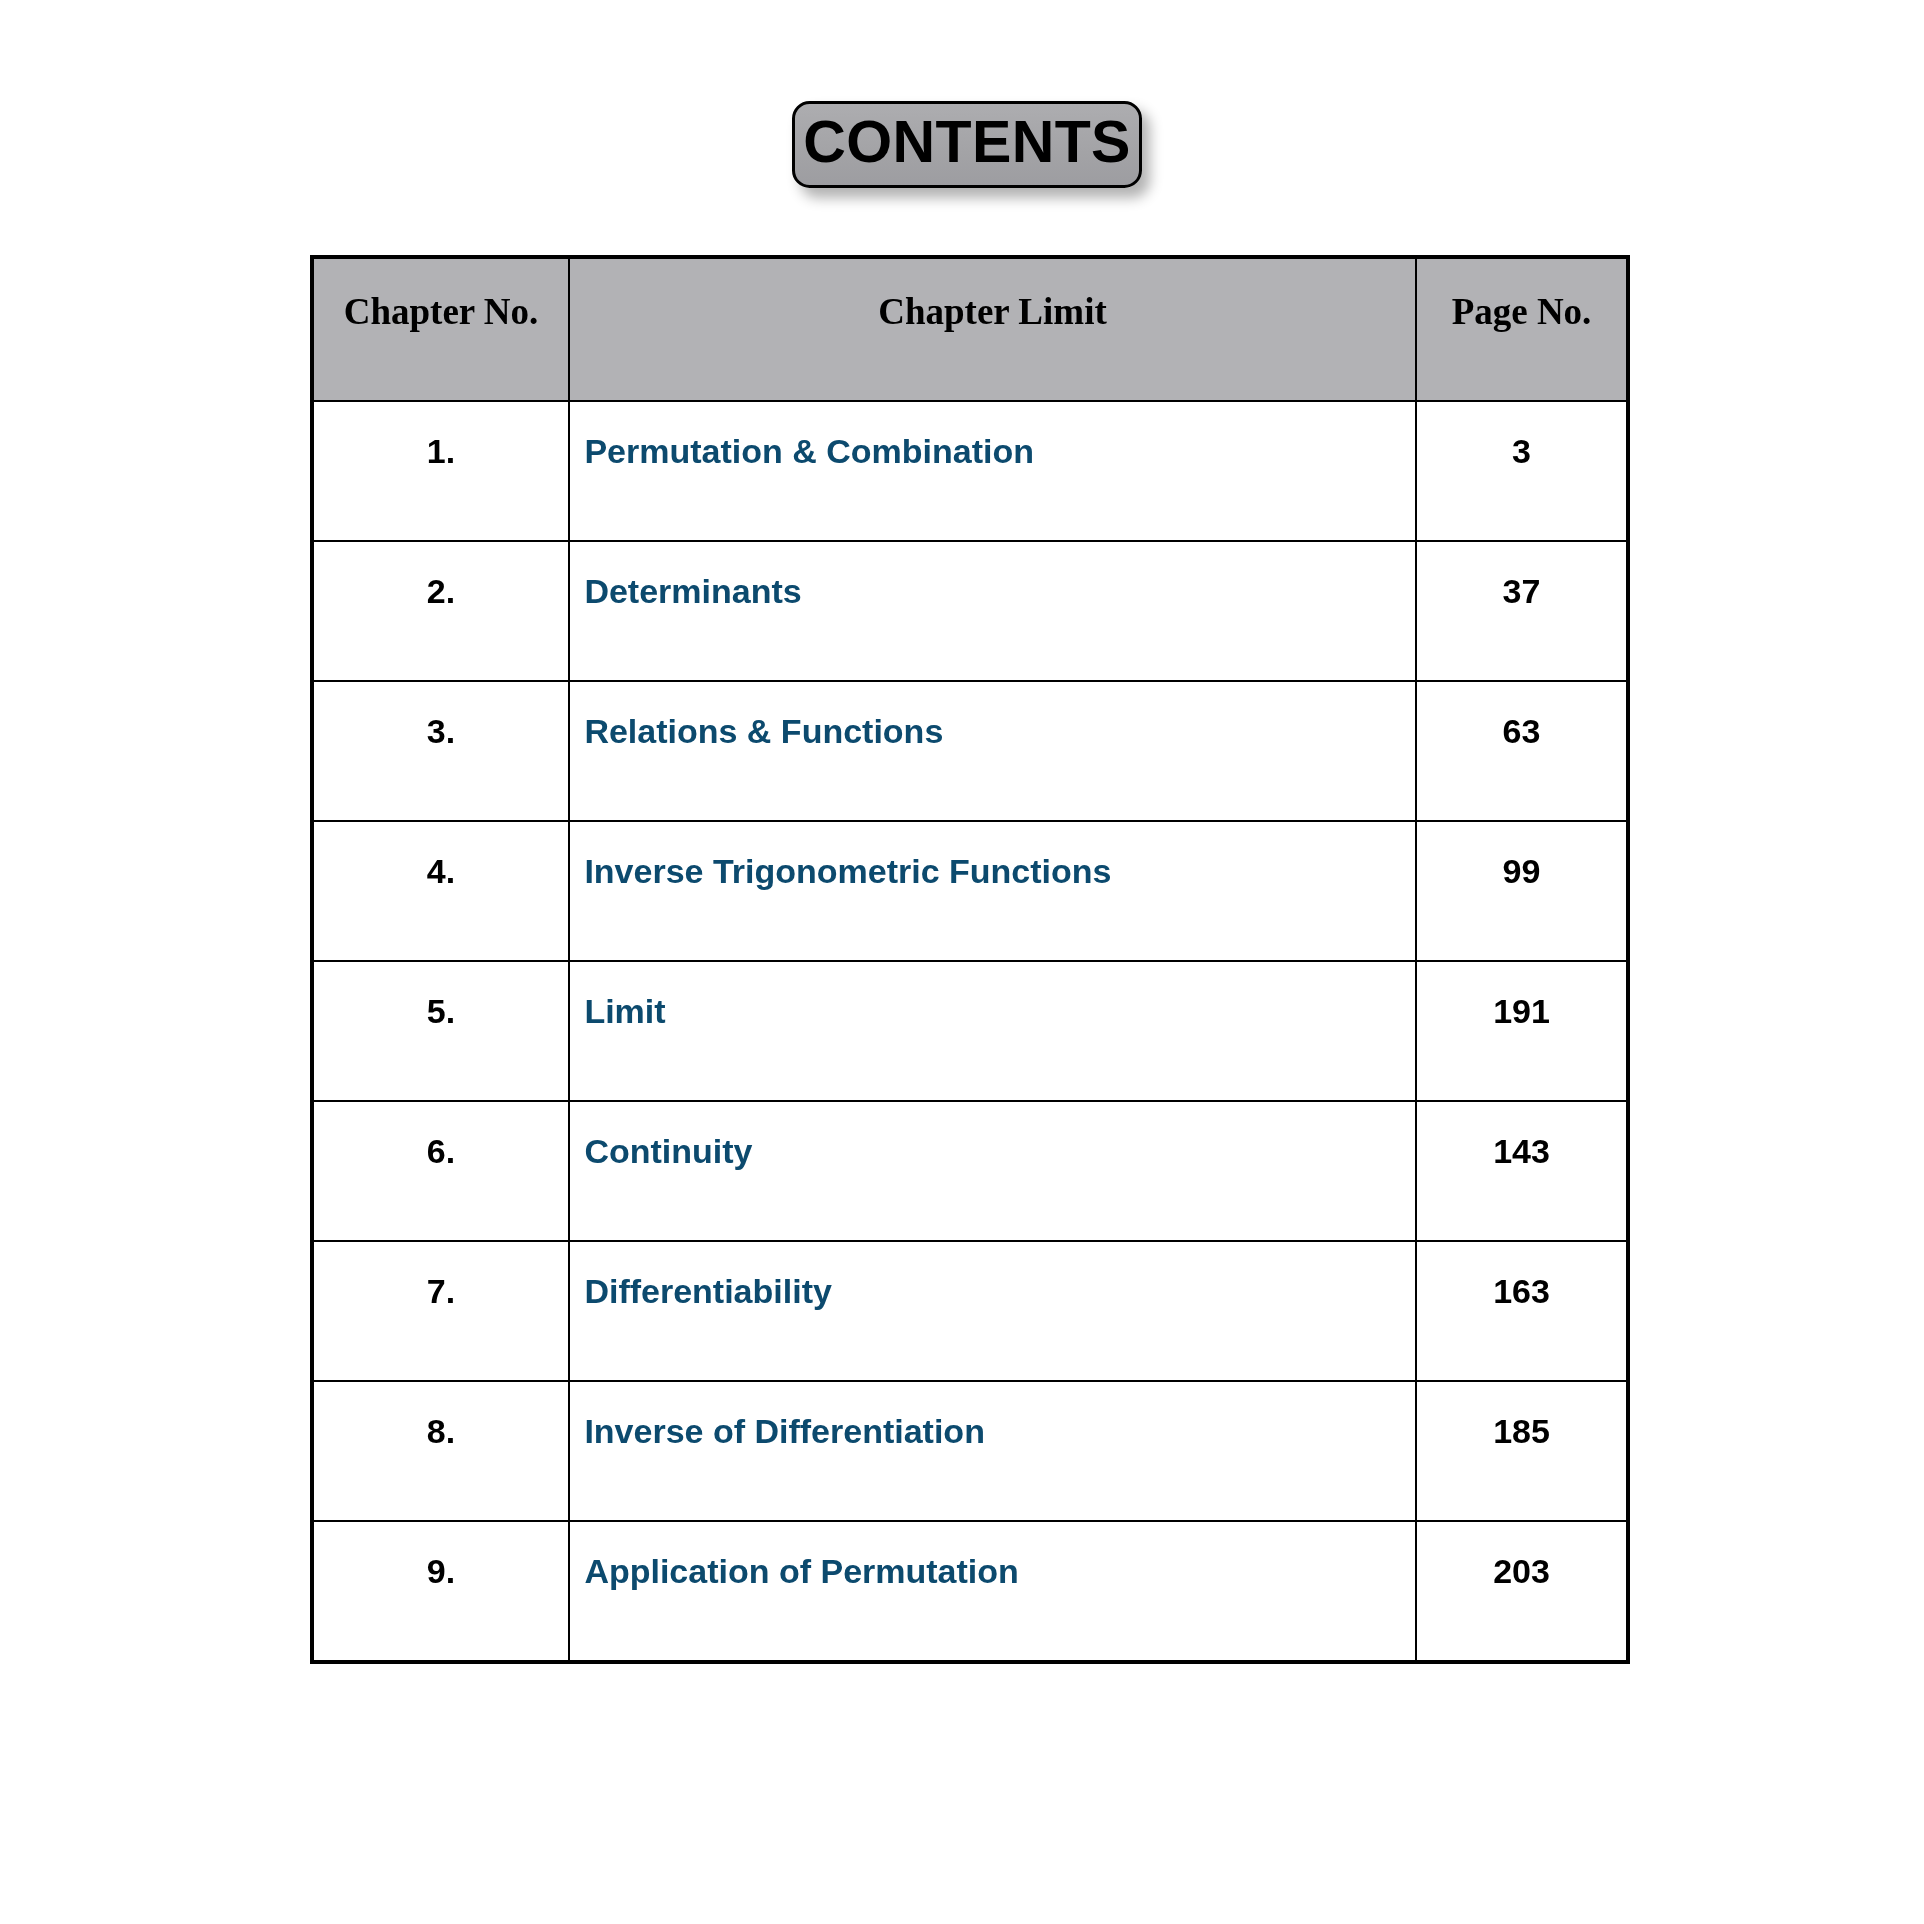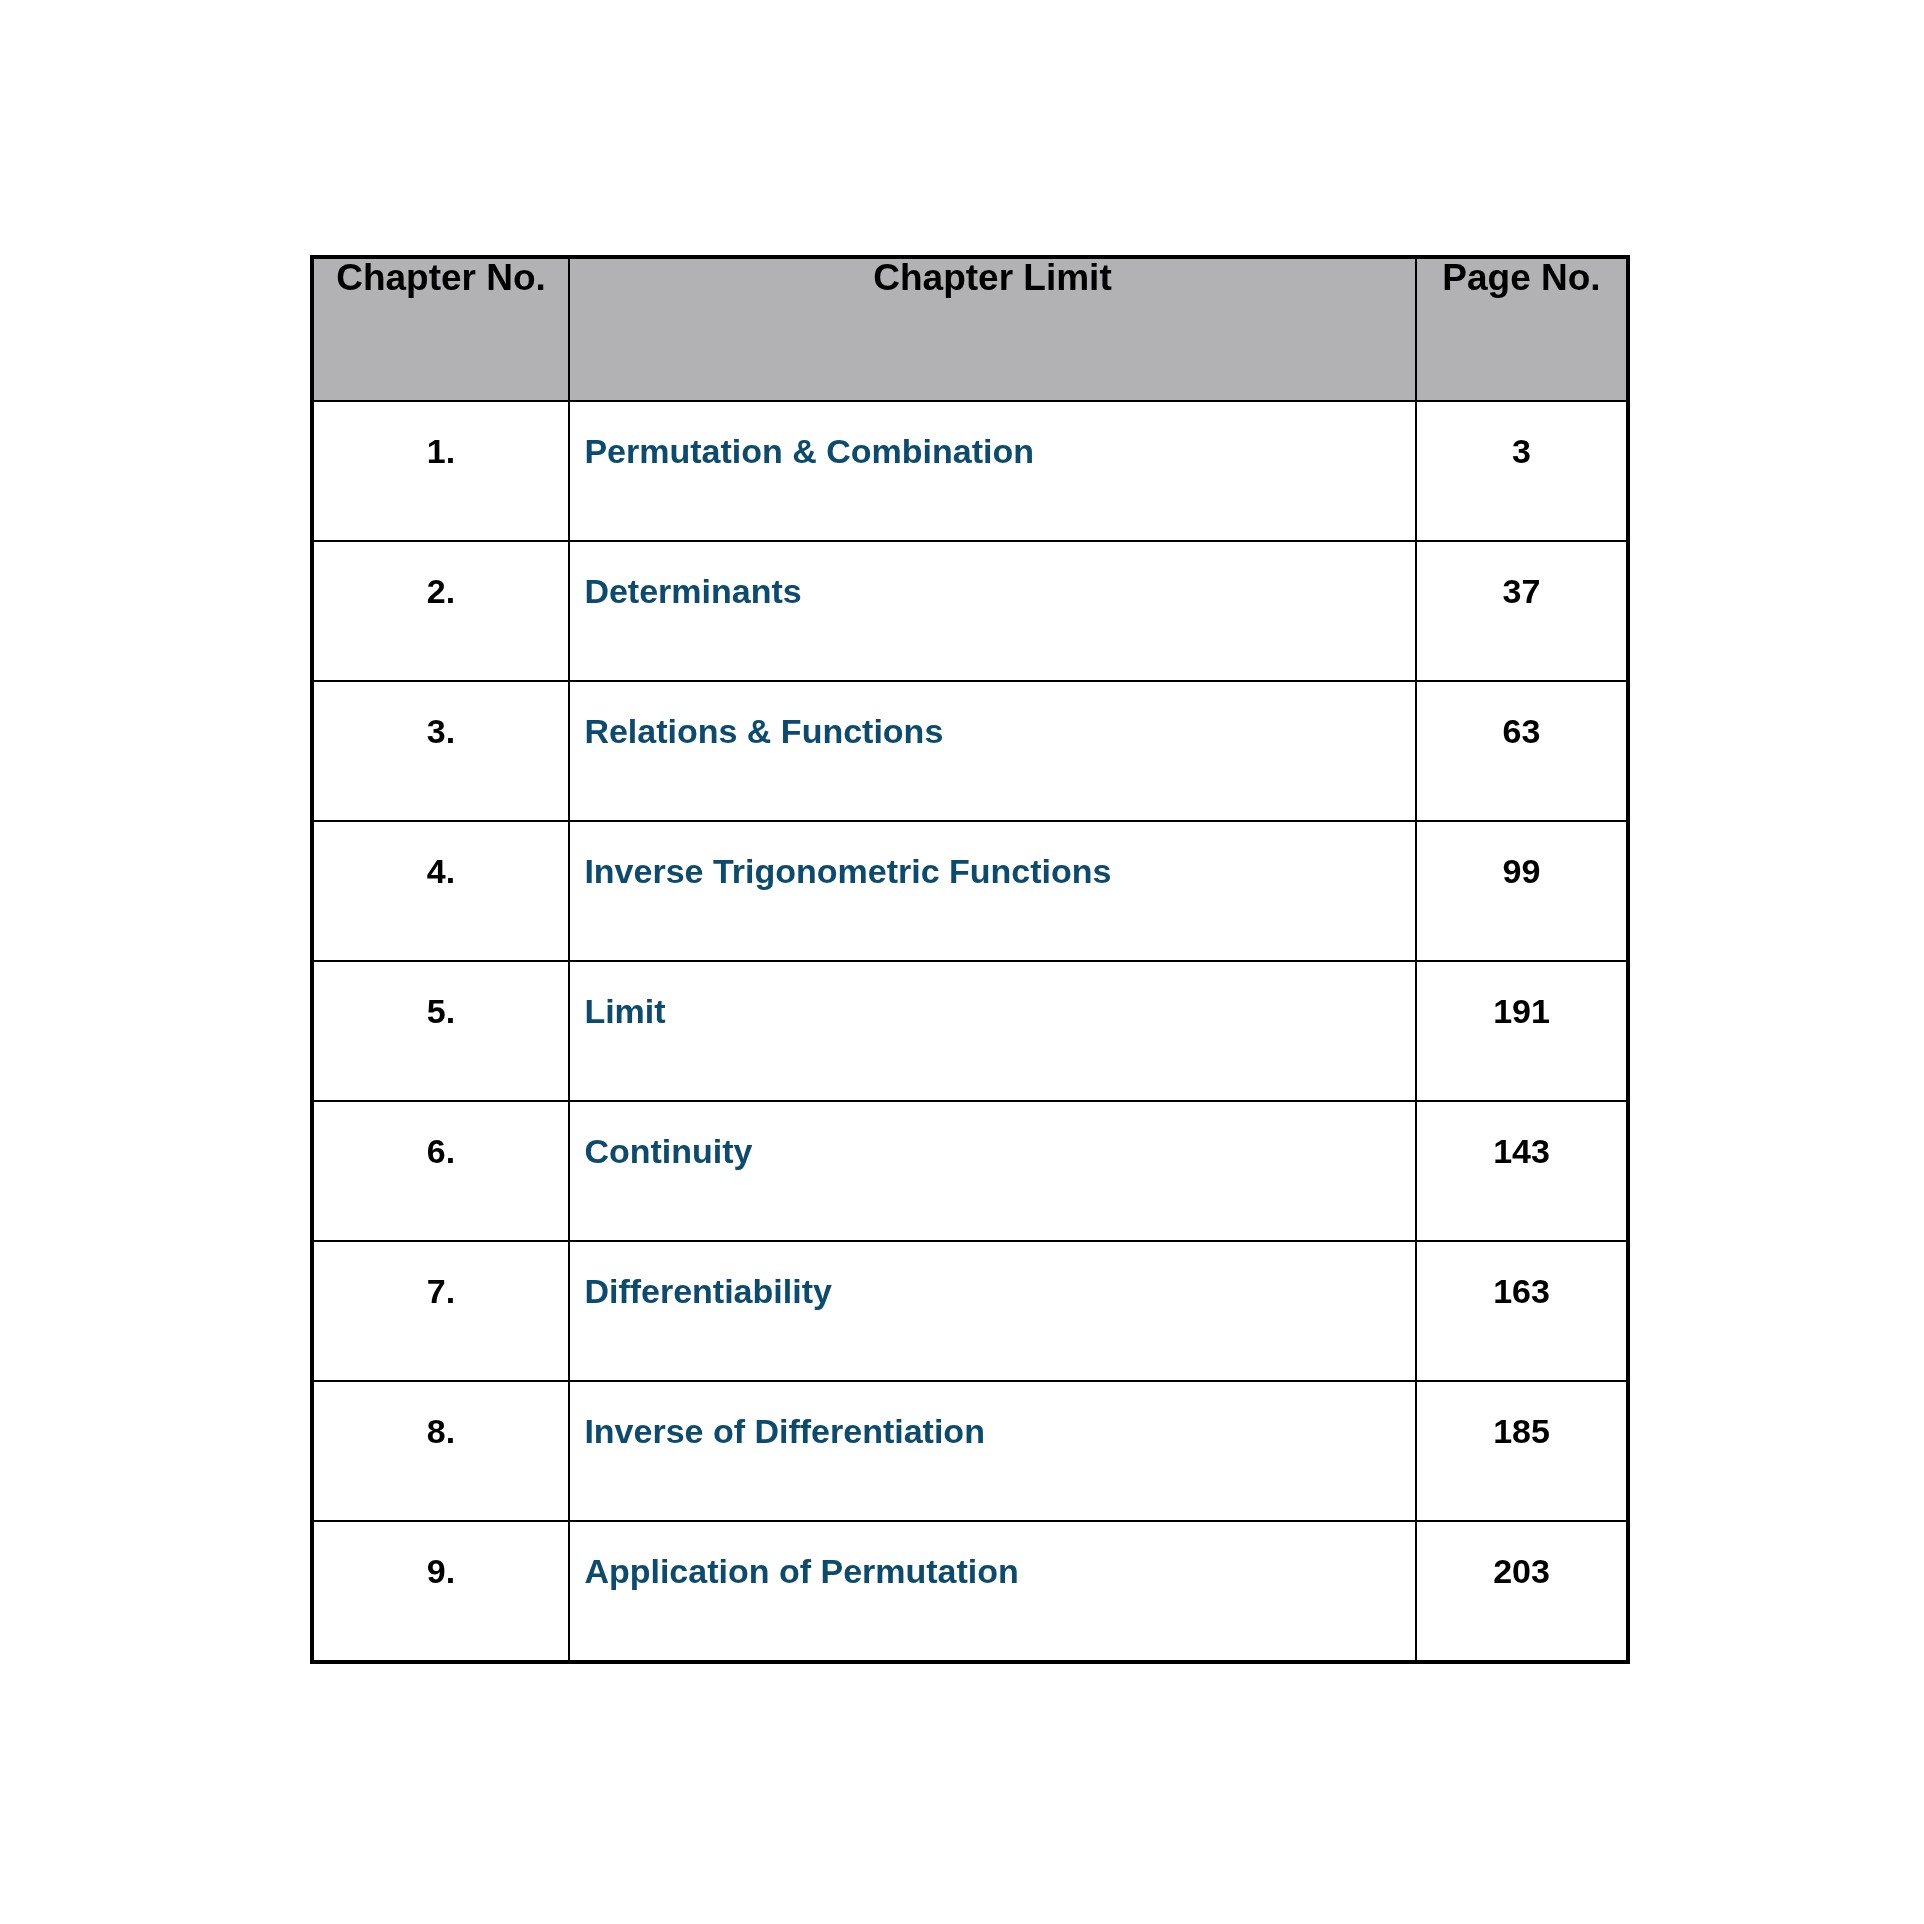--- a/index.html
+++ b/index.html
@@ -72,23 +72,24 @@
 
   
   .toc-table thead th {
     background: #b2b2b5;
     height: 141px;
     font-weight: 700;
     color: #000000;
   }
   .hdr-inner {
     display: block;
+    padding-top: 34px;
     font-size: 37px;
     line-height: 1.05;
-    font-family: Liberation Sans, sans-serif;
+    font-family: Liberation Serif, serif;
     text-align: center;
     white-space: nowrap;
   }
   .hdr-inner.left-pad { text-align: center; }
 
   
   .toc-table tbody tr { height: 138px; }
   .toc-table tbody td { height: 138px; }
 
   .cell-num,
@@ -112,20 +113,23 @@
     color: #0c4a6e;
     font-family: "Liberation Sans", sans-serif;
     white-space: nowrap;
   }
 </style>
 </head>
 <body>
 
 <div class="page">
 
+  <div class="title-badge">
+    <span class="title-text">CONTENTS</span>
+  </div>
 
   <table class="toc-table">
     <colgroup>
       <col class="c-num">
       <col class="c-name">
       <col class="c-page">
     </colgroup>
     <thead>
       <tr>
         <th>

